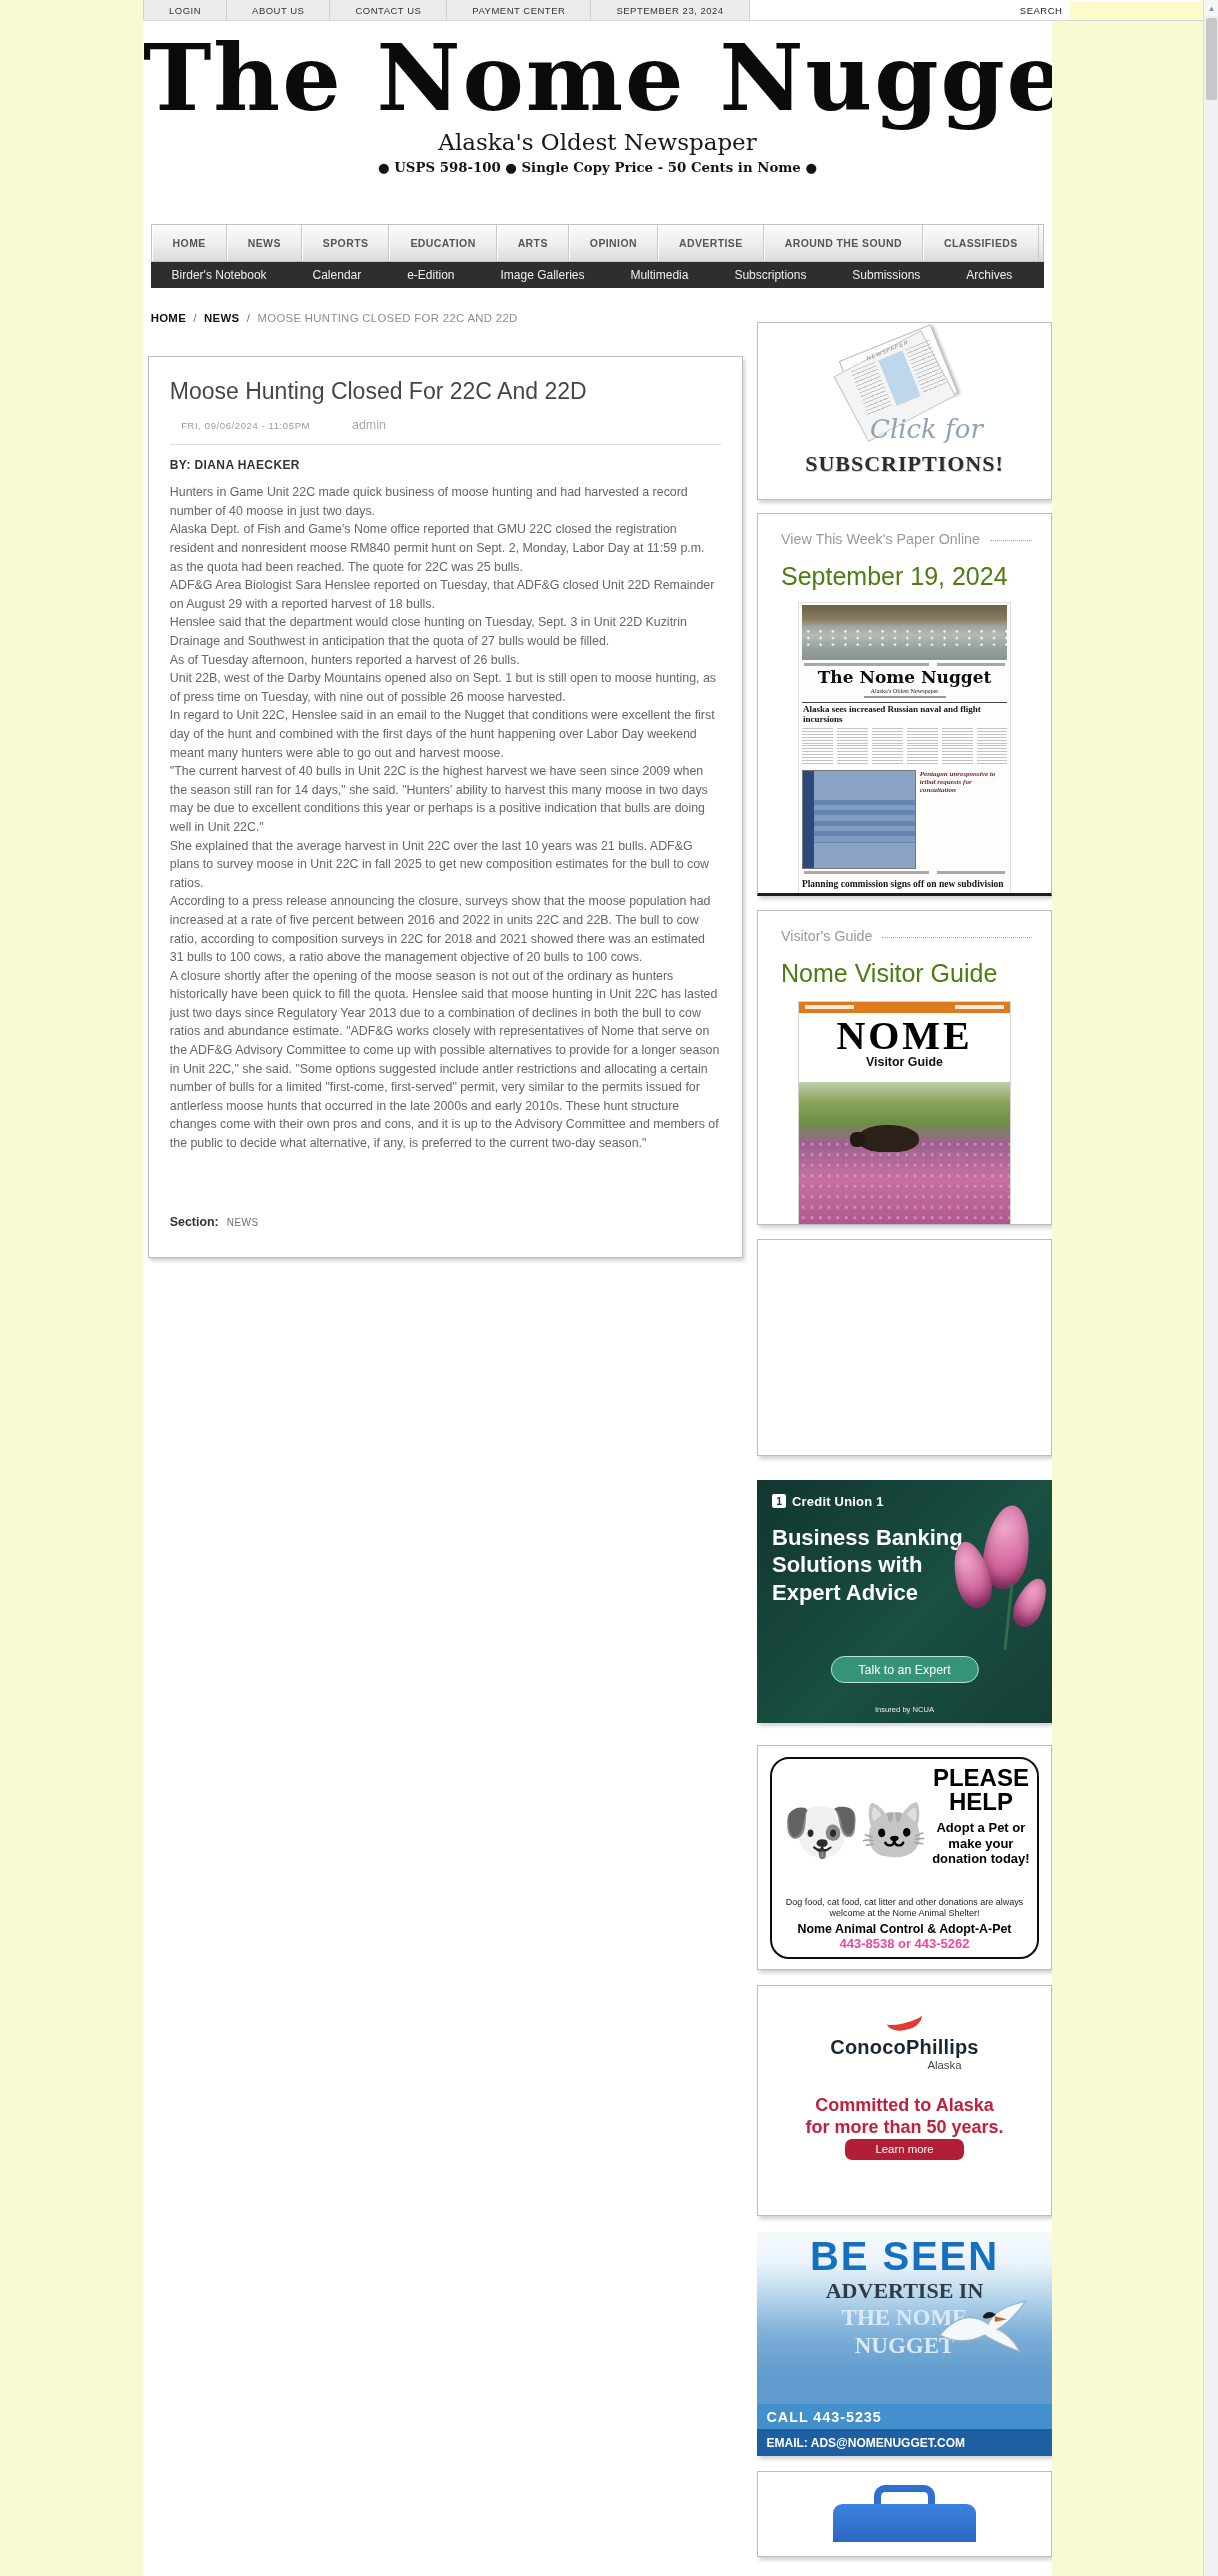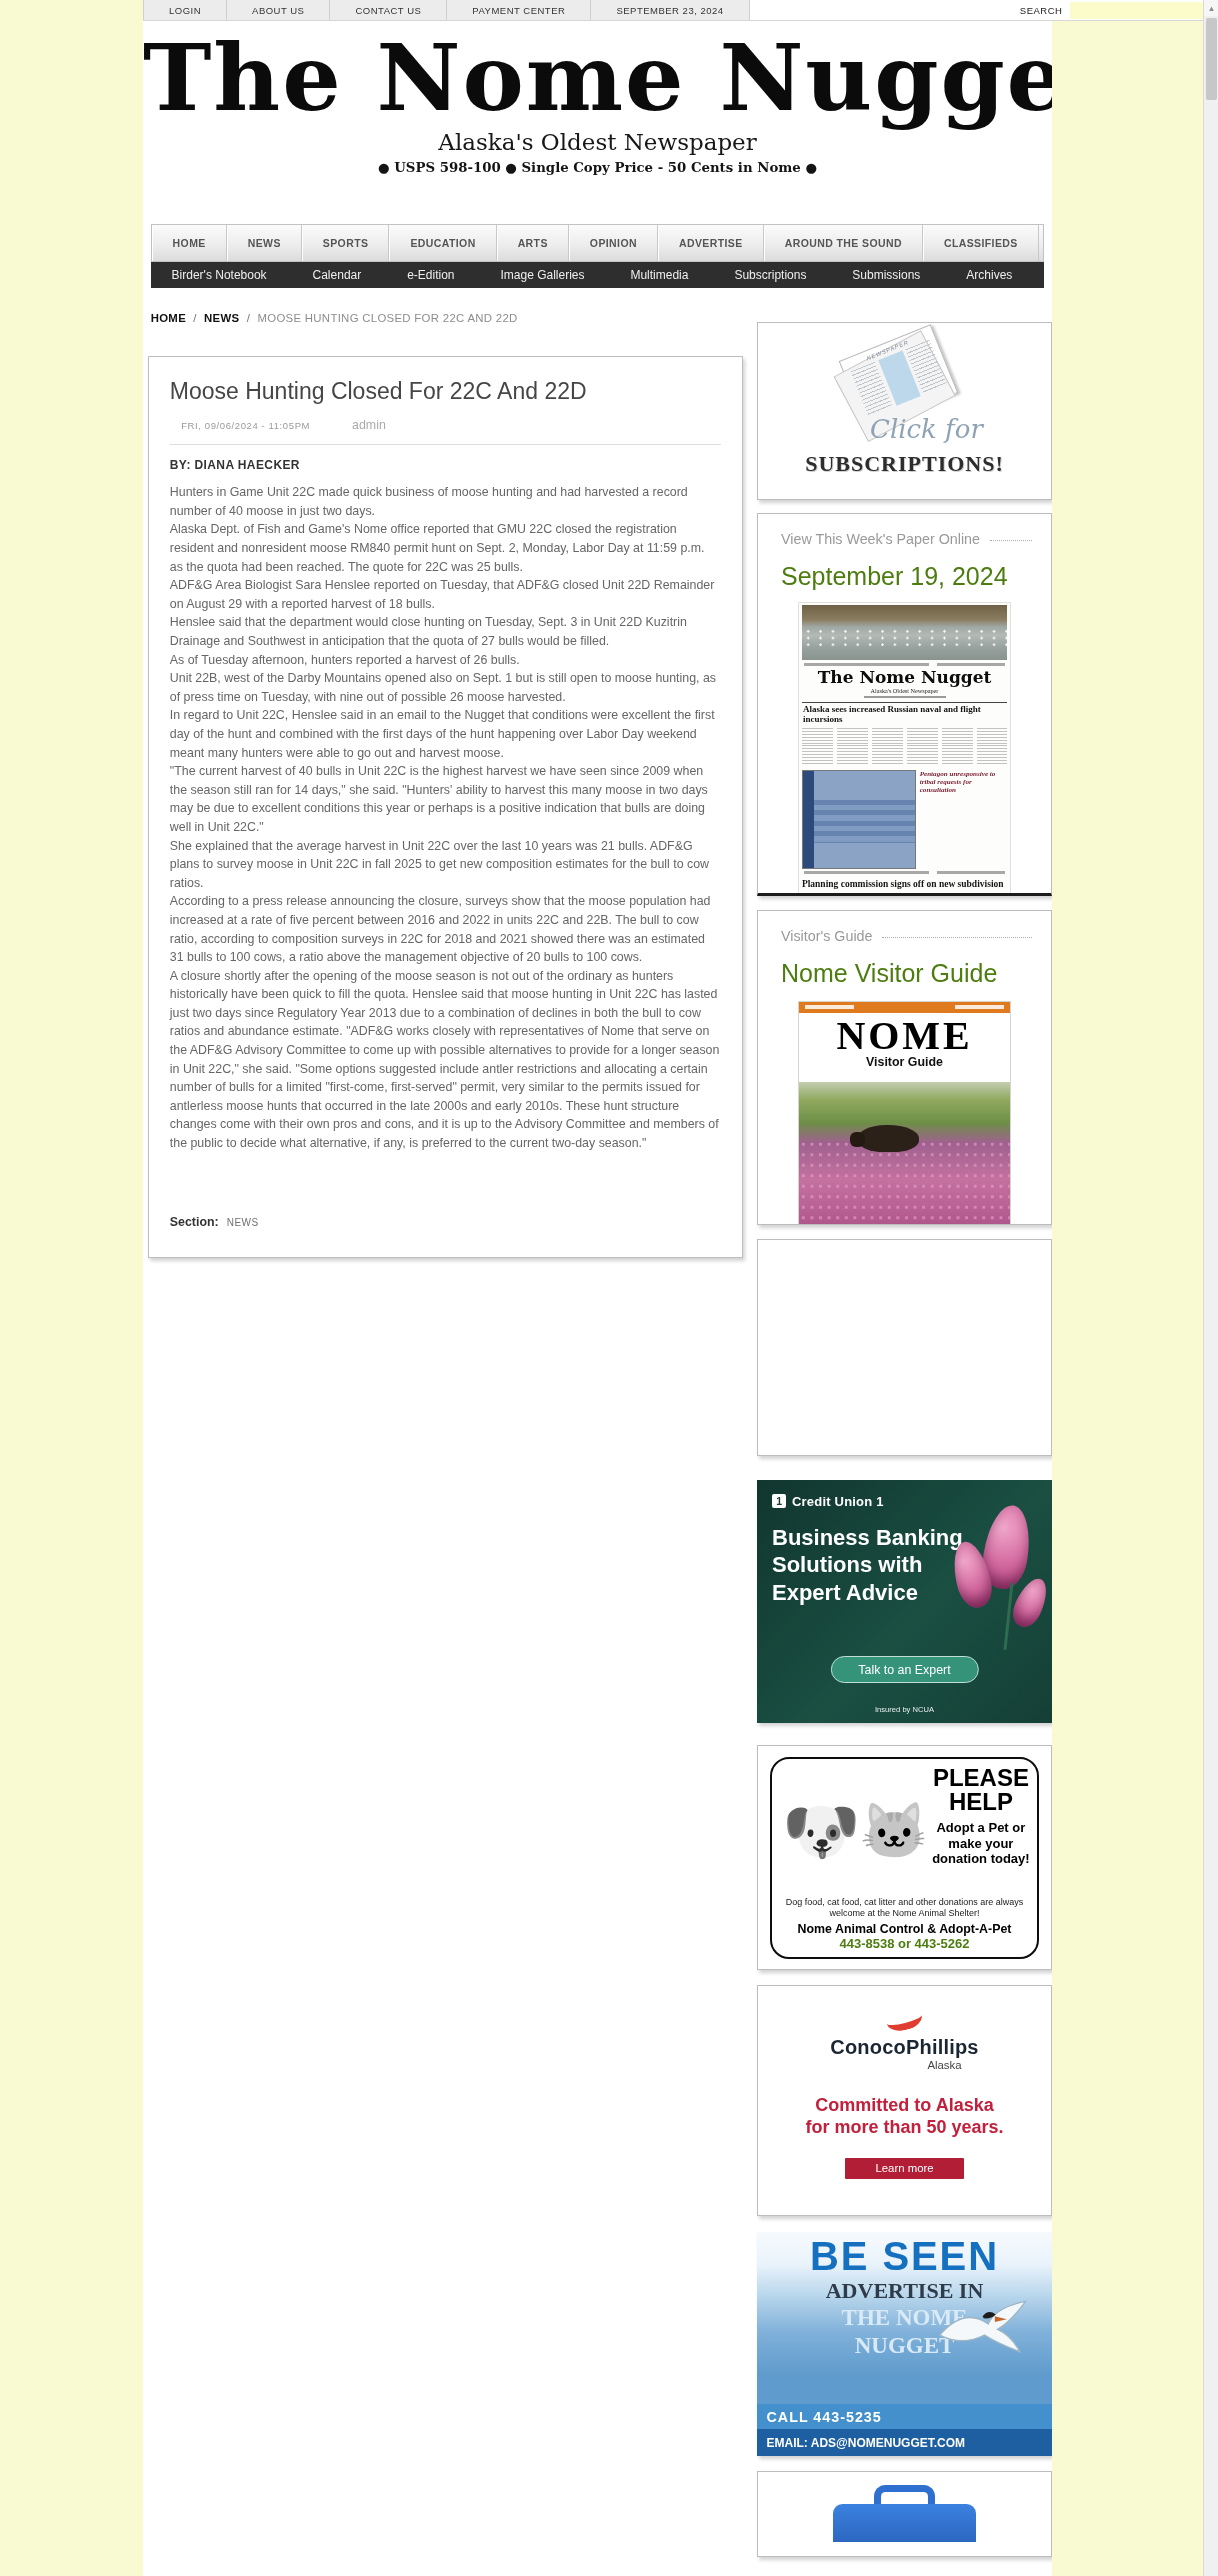--- a/index.html
+++ b/index.html
@@ -151,32 +151,32 @@
   .pets-box { margin-top:22px; height:225px; padding:10.5px 12.4px; }
   .pets-inner { height:100%; border:2.9px solid #0d0d0d; border-radius:19px; padding:7.6px 9.5px 5.7px; display:flex; flex-direction:column; }
   .pets-top { display:flex; flex:1; }
   .pets-animals { width:143px; font-size:55px; line-height:1; filter:grayscale(1) contrast(1.05); display:flex; align-items:center; }
   .pets-animals .pup { font-size:63px; }
   .pets-right { flex:1; text-align:center; }
   .pets-title { font-size:24px; font-weight:800; line-height:1; color:#000; }
   .pets-sub { font-size:13px; font-weight:700; color:#000; width:112px; margin:5.7px auto 0; line-height:1.2; }
   .pets-note { font-size:9px; color:#1a1a1a; text-align:center; line-height:1.25; }
   .pets-org { font-size:12.4px; font-weight:800; text-align:center; margin-top:2.9px; color:#000; }
-  .pets-phones { font-size:13px; font-weight:800; text-align:center; color:#4d7c0f; }
+  .pets-phones { font-size:13px; font-weight:800; text-align:center; color:#ec4899; }
 
   
   .cp-box { margin-top:15px; height:231px; text-align:center; padding-top:28.5px; }
   .cp-mark { width:36px; height:15px; margin:0 auto; border-bottom:7.6px solid #e03c31;
         border-radius:0 0 70% 70%/0 0 100% 100%; transform:rotate(-14deg); }
   .cp-brand { font-size:20px; font-weight:700; color:#1b2633; letter-spacing:0.2px; margin-top:5.7px; }
   .cp-region { font-size:11.4px; color:#444; margin-left:80px; }
   .cp-line { font-size:18px; font-weight:700; color:#c2203c; line-height:1.25; }
   .cp-line.first { margin-top:23px; }
-  .cp-btn { display:inline-block; margin-top:19px; background:#b21e35; color:#fff; font-size:11.4px;
-        padding:4.8px 30px; border-radius:1px; cursor:pointer; }
+  .cp-btn { display:inline-block; background:#b21e35; color:#fff; font-size:11.4px;
+        padding:4.8px 30px; border-radius:7px; cursor:pointer; }
 
   
   .bs-box { margin-top:16px; width:295px; height:224px; position:relative; overflow:hidden; cursor:pointer;
         box-shadow:1.9px 2.9px 3.8px rgba(0,0,0,.18);
         background:linear-gradient(180deg,#f6fafd 0,#eaf3fb 32px,#b9d7ec 63px,#7fb0d9 101px,#5f9bcd 143px,#5f9bcd 100%); }
   .bs-title { font-size:40px; font-weight:800; color:#1670c0; text-align:center; letter-spacing:1.9px; line-height:1; margin-top:3.8px; }
   .bs-l1 { font-family:"Liberation Serif", serif; font-size:22px; font-weight:700; color:#2e3b4a; text-align:center; margin-top:1.9px; }
   .bs-l2, .bs-l3 { font-family:"Liberation Serif", serif; font-size:23px; font-weight:700; color:#d9eaf6; text-align:center; line-height:1.2; }
   .bs-bird { position:absolute; right:3.8px; top:63px; width:112px; height:67px; }
   .bs-call { position:absolute; bottom:27px; left:0; width:100%; height:25px; background:#4390cc; color:#fff;

